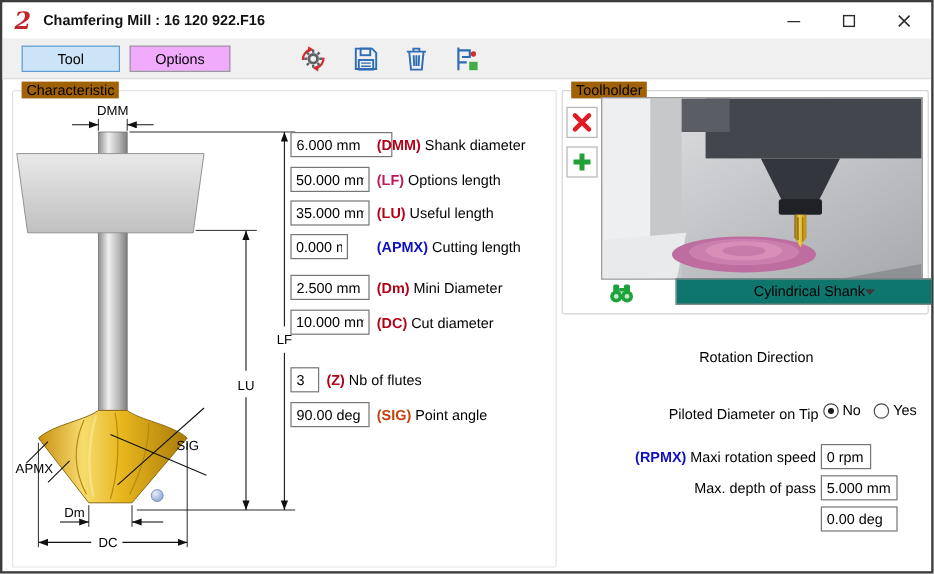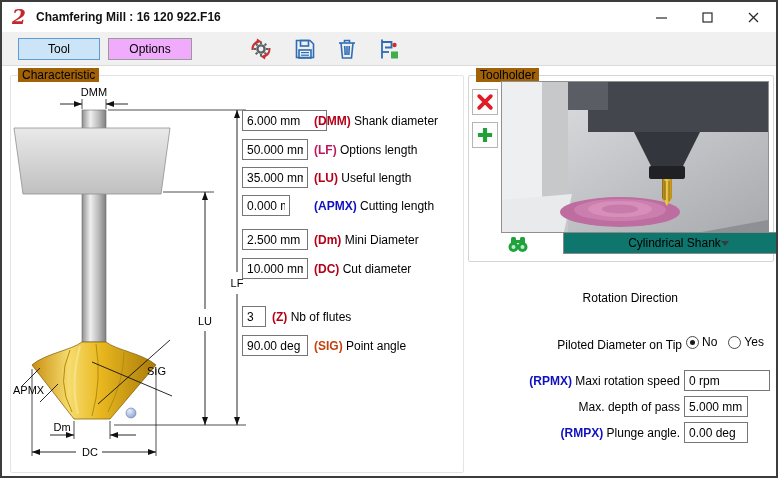--- a/index.html
+++ b/index.html
@@ -296,21 +296,20 @@
 
   <span class="lbl-r" style="right:94px;top:336px">Piloted Diameter on Tip</span>
   <div class="radio-group" style="left:684px;top:333px">
     <span class="radio checked"></span>
     <span>No</span>
     <span class="radio" style="margin-left:8px"></span>
     <span>Yes</span>
   </div>
 
   <span class="lbl-r" style="right:96px;top:372px"><b class="code" style="color: rgb(16, 16, 192);">(RPMX)</b> <span>Maxi rotation speed</span></span>
-  <input class="field" style="left: 682px; top: 368px; width: 86px;" value="0 rpm">
+  <input class="field" style="left: 682px; top: 368px; width: 42px;" value="0 rpm">
 
   <span class="lbl-r" style="right:96px;top:398px"><span>Max. depth of pass</span></span>
   <input class="field" style="left: 682px; top: 394px; width: 64px;" value="5.000 mm">
 
-  <span class="lbl-r" style="right:96px;top:424px"><b class="code" style="color: rgb(16, 16, 192);">(RMPX)</b> <span>Plunge angle.</span></span>
   <input class="field" style="left: 682px; top: 420px; width: 64px;" value="0.00 deg">
 
 </div>
 
 </body></html>

